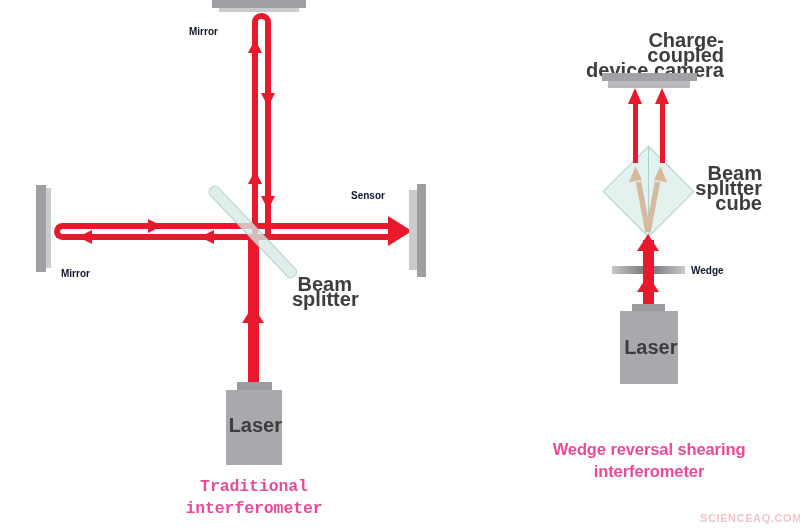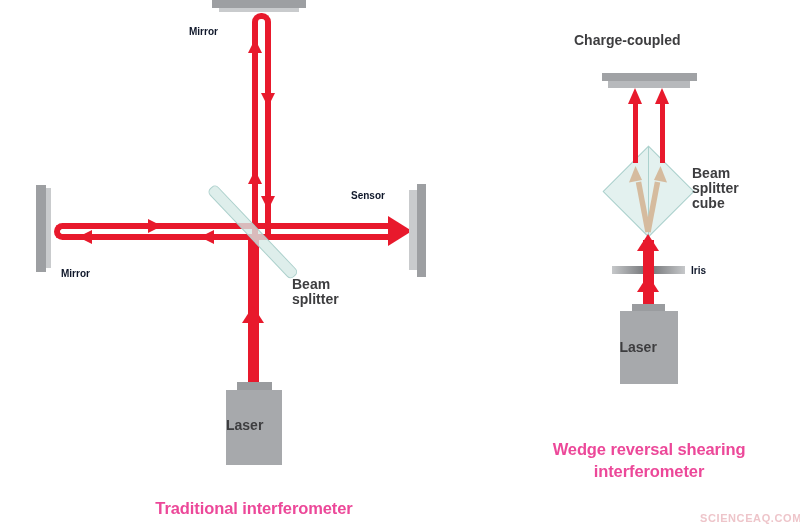--- a/index.html
+++ b/index.html
@@ -5,22 +5,22 @@
   html,body { margin:0; padding:0; background:#fff; }
   .canvas {
     position:relative; width:800px; height:530px; background:#ffffff;
     font-family:"Liberation Sans", sans-serif; overflow:hidden;
   }
   .abs { position:absolute; }
   .lbl {
     position:absolute; color:#0f172a; font-weight:700; font-size:10px;
     line-height:15px; white-space:nowrap;
   }
-  .lbl-block { position:absolute; color:#3d3d3f; font-weight:600; font-size:14px;
-    line-height:15px; text-align:left; }
+  .lbl-block { position:absolute; color:#3d3d3f; font-weight:600; font-size:20px;
+    line-height:15px; text-align:right; }
   .title {
     position:absolute; color:#ec4899; font-weight:700; font-size:16.5px;
     line-height:22px; text-align:center; letter-spacing:-0.1px;
   }
   .bar { position:absolute; }
   .tri { position:absolute; width:0; height:0; }
   .beam { position:absolute; background:#e8192c; }
   
   .loop-v {
     position:absolute; box-sizing:border-box;
@@ -79,24 +79,25 @@
 
   <div class="lbl-block" style="left:292px; top:277px; width:60px;">
     <div>Beam</div>
     <div>splitter</div>
   </div>
 
   <div class="bar" style="left:236.5px; top:382px; width:35px; height:8px; background:#9a9c9f;"></div>
   <div class="bar" style="left:226px; top:390px; width:56px; height:75px; background:#a7a9ac;"></div>
   <div class="lbl-block" style="left:226px; top:418px; width:56px;">Laser</div>
 
-  <div class="title" style="left:134px; top:497px; width:240px;">Traditional interferometer</div>
+  <div class="title" style="left:134px; top:476px; width:240px;font-family:Liberation Mono, monospace;">Traditional interferometer</div>
 
   <div class="lbl-block" style="left:574px; top:33px; width:150px;">
     <div>Charge-coupled</div>
+    <div>device camera</div>
   </div>
 
   <div class="bar" style="left:601.5px; top:73px; width:95.5px; height:8px; background:#a0a2a5;"></div>
   <div class="bar" style="left:608px; top:81px; width:82px; height:7px; background:#b7b9bc;"></div>
 
   <div class="glass" style="left:615.5px; top:158.5px; width:65px; height:65px; transform:rotate(45deg); background:rgba(222,239,236,0.85); border:1px solid #abd1cd;"></div>
   <div class="bar" style="left:647.5px; top:147px; width:1px; height:89px; background:#abd1cd;"></div>
 
   <div class="beam" style="left:632.5px; top:103px; width:5.5px; height:60px;"></div>
   <div class="beam" style="left:659.5px; top:103px; width:5.5px; height:60px;"></div>
@@ -115,21 +116,21 @@
     <div>splitter</div>
     <div>cube</div>
   </div>
 
   <div class="beam" style="left:643px; top:240px; width:10.5px; height:65px;"></div>
   <div class="tri" style="left:637px; top:234px; border-left:11px solid transparent; border-right:11px solid transparent; border-bottom:17px solid #e8192c;"></div>
   <div class="tri" style="left:637px; top:275px; border-left:11px solid transparent; border-right:11px solid transparent; border-bottom:17px solid #e8192c;"></div>
 
   <div class="bar" style="left:611.5px; top:266px; width:31px; height:7.5px; background:linear-gradient(to right,#c6c8ca,#7c7e81);"></div>
   <div class="bar" style="left:654px; top:266px; width:31px; height:7.5px; background:linear-gradient(to left,#c6c8ca,#7c7e81);"></div>
-  <div class="lbl" style="left:691px; top:263px;">Iris</div>
+  <div class="lbl" style="left:691px; top:263px;">Wedge</div>
 
   <div class="bar" style="left:631.5px; top:304px; width:33px; height:7px; background:#9a9c9f;"></div>
   <div class="bar" style="left:619.5px; top:311px; width:58px; height:73px; background:#a7a9ac;"></div>
   <div class="lbl-block" style="left:619.5px; top:340px; width:58px;">Laser</div>
 
   <div class="title" style="left:539px; top:438px; width:220px;">
     <div>Wedge reversal shearing</div>
     <div>interferometer</div>
   </div>
 

